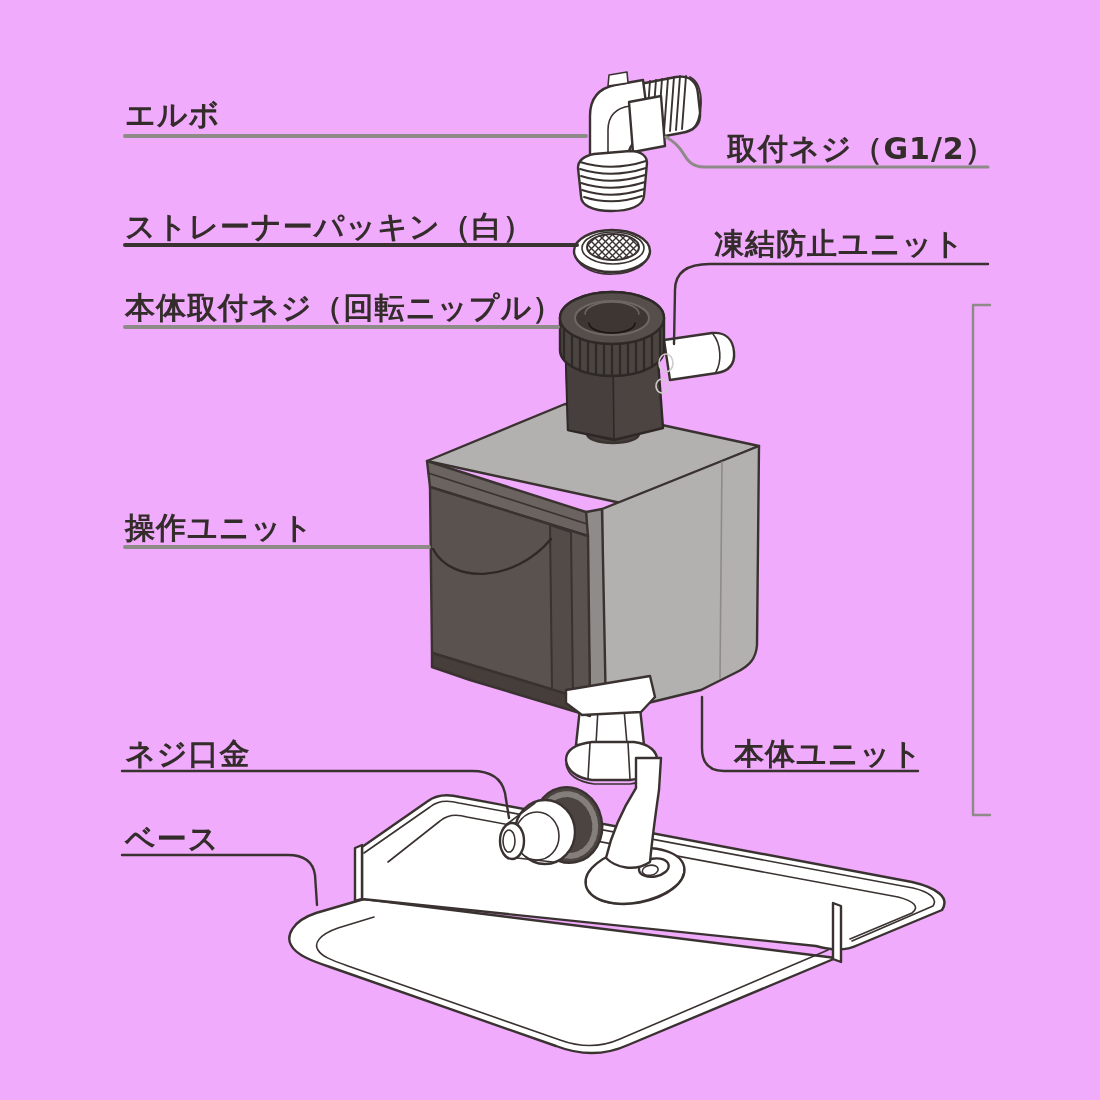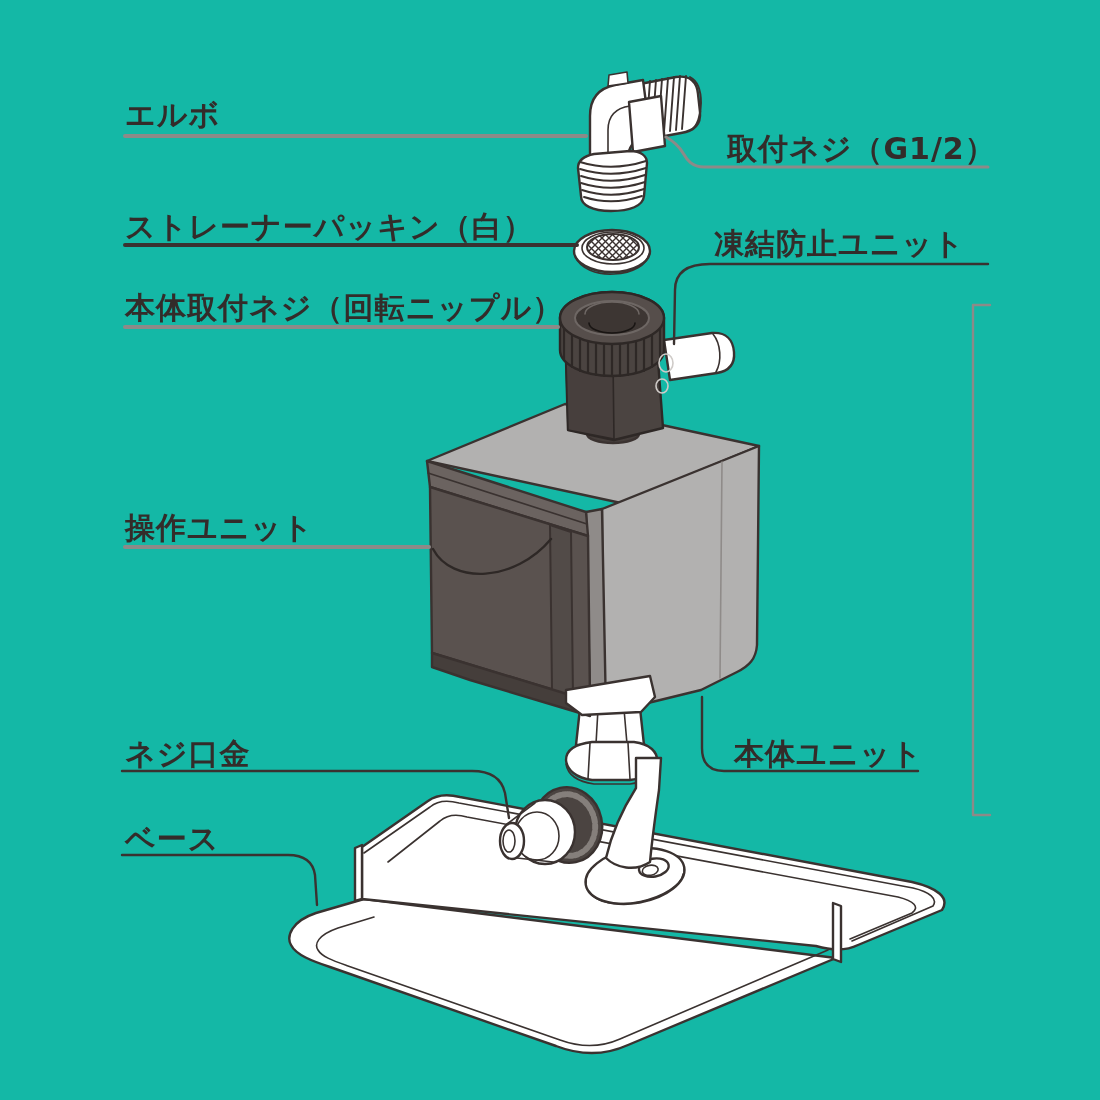--- a/index.html
+++ b/index.html
@@ -1,16 +1,16 @@
 <!DOCTYPE html>
 <html><head>
 <meta charset="utf-8">
 <style>
   html,body{margin:0;padding:0;background:#ffffff;}
-  .stage{position:relative;width:1100px;height:1100px;background:#14b8a6;overflow:hidden;
+  .stage{position:relative;width:1100px;height:1100px;background:#f0abfc;overflow:hidden;
          font-family:"DejaVu Sans","Liberation Sans",sans-serif;}
   svg{position:absolute;left:0;top:0;}
   .label{font-family:"DejaVu Sans","Liberation Sans",sans-serif;
          font-size:30px;font-weight:bold;fill:#332c2a;letter-spacing:1px;}
   .thin{stroke-width:1.6;}
 </style>
 </head>
 <body>
 
 <div class="stage">

